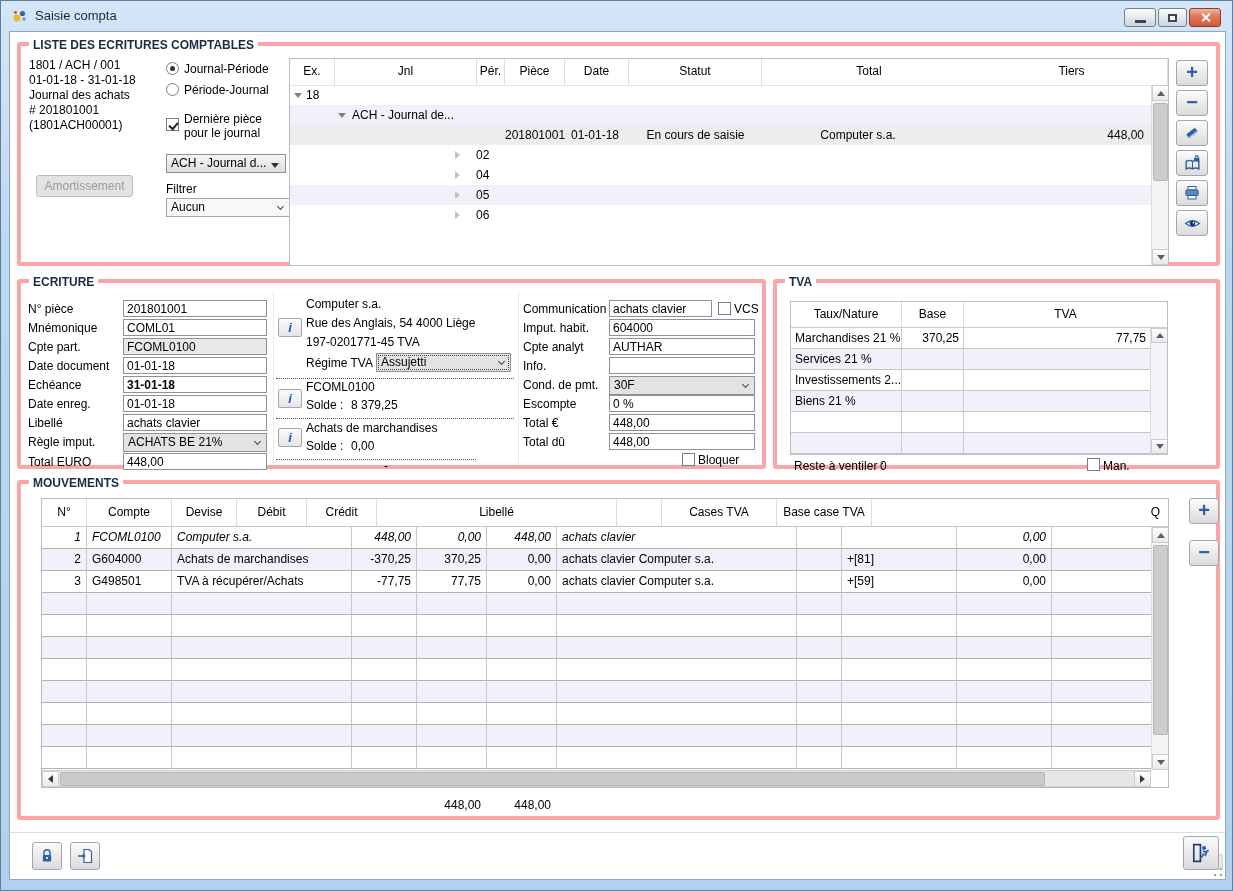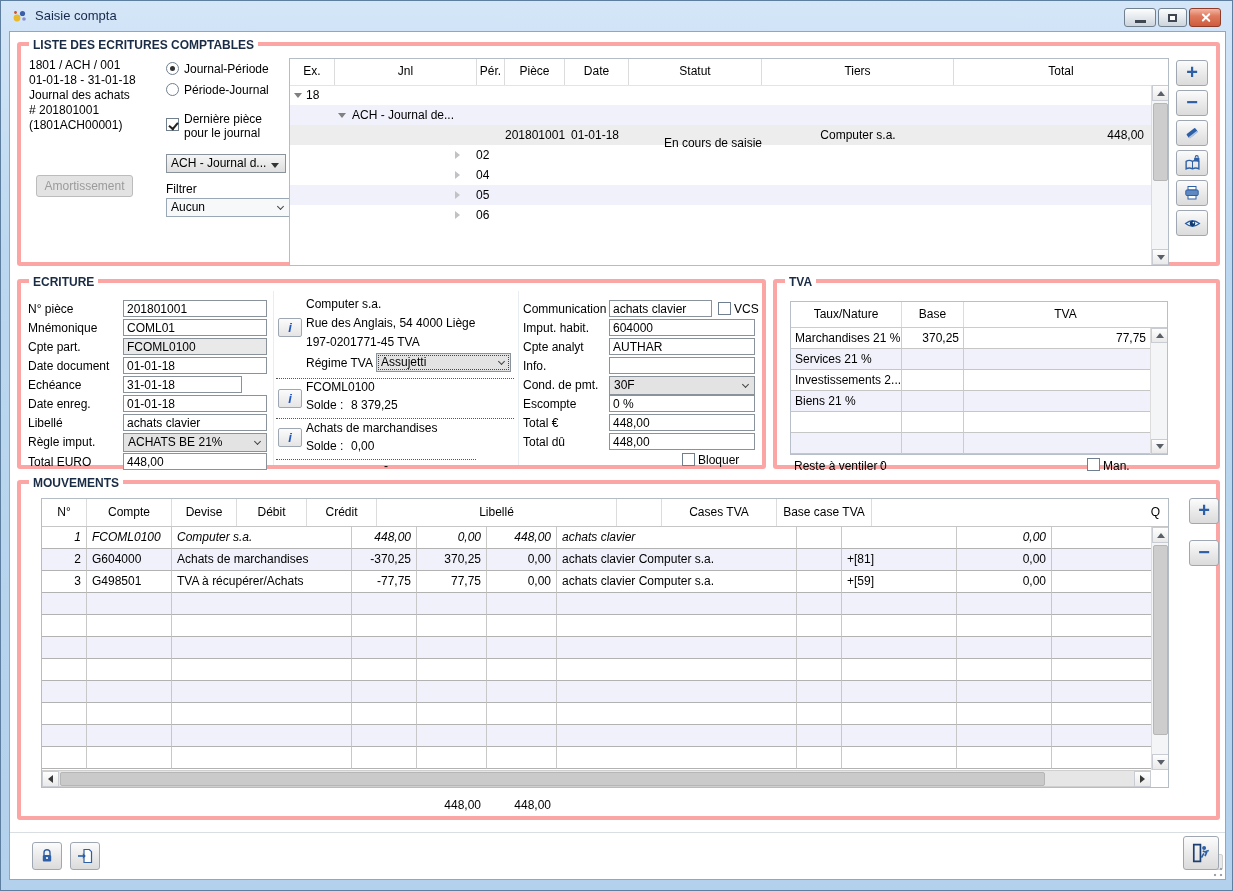--- a/index.html
+++ b/index.html
@@ -128,36 +128,36 @@
       </div>
 
       <div class="grid" style="left:268px;top:12px;width:880px;height:208px">
         <div class="hrow">
           <span class="lhc" style="width:45px">Ex.</span>
           <span class="lhc" style="width:142px">Jnl</span>
           <span class="lhc" style="width:28px">Pér.</span>
           <span class="lhc" style="width:60px">Pièce</span>
           <span class="lhc" style="width:64px">Date</span>
           <span class="lhc" style="width:133px">Statut</span>
+          <span class="lhc" style="flex:1;border-right:none">Total</span>
           <span class="lhc" style="width:192px">Tiers</span>
-          <span class="lhc" style="flex:1;border-right:none">Total</span>
         </div>
         <div style="position:absolute;left:0;top:26px;right:17px;bottom:0">
           <div class="trow">
             <span class="exp" style="left:4px"></span>
             <span class="t" style="left:16px;top:0">18</span>
           </div>
           <div class="trow lav">
             <span class="exp" style="left:48px"></span>
             <span class="t" style="left:62px;top:0">ACH - Journal de...</span>
           </div>
           <div class="trow sel">
             <span class="t" style="left:215px;top:0;width:57px;text-align:right">201801001</span>
             <span class="t" style="left:281px;top:0">01-01-18</span>
-            <span class="t" style="left:339px;top:8px;width:133px;text-align:right">En cours de saisie</span>
+            <span class="t" style="left:339px;top:0;width:133px;text-align:center">En cours de saisie</span>
             <span class="t" style="left:472px;top:0;width:192px;text-align:center">Computer s.a.</span>
             <span class="t" style="left:664px;top:0;width:190px;text-align:right">448,00</span>
           </div>
           <div class="trow">
             <span class="clp" style="left:165px"></span>
             <span class="t" style="left:186px;top:0">02</span>
           </div>
           <div class="trow">
             <span class="clp" style="left:165px"></span>
             <span class="t" style="left:186px;top:0">04</span>
@@ -227,21 +227,21 @@
 
       <span class="t" style="left:7px;top:19px">N° pièce</span>
       <input class="inp" style="left: 102px; top: 17px; width: 144px;" value="201801001">
       <span class="t ul" style="left:7px;top:38px">Mnémonique</span>
       <input class="inp" style="left: 102px; top: 36px; width: 144px;" value="COML01">
       <span class="t" style="left:7px;top:57px">Cpte part.</span>
       <input class="inp ro" style="left: 102px; top: 55px; width: 144px;" readonly="" value="FCOML0100">
       <span class="t" style="left:7px;top:76px">Date document</span>
       <input class="inp" style="left: 102px; top: 74px; width: 144px;" value="01-01-18">
       <span class="t" style="left:7px;top:95px">Echéance</span>
-      <input class="inp" style="left: 102px; top: 93px; width: 119px;" value="31-01-18">
+      <input class="inp" style="left: 102px; top: 93px; width: 144px; font-weight: bold;" value="31-01-18">
       <span class="t" style="left:7px;top:114px">Date enreg.</span>
       <input class="inp" style="left: 102px; top: 112px; width: 144px;" value="01-01-18">
       <span class="t" style="left:7px;top:133px">Libellé</span>
       <input class="inp" style="left: 102px; top: 131px; width: 144px;" value="achats clavier">
       <span class="t" style="left:7px;top:152px">Règle imput.</span>
       <div class="combo" style="left:102px;top:150px;width:144px">
         <span>ACHATS BE 21%</span><span class="cv"></span>
       </div>
       <span class="t" style="left:7px;top:172px">Total EURO</span>
       <input class="inp" style="left: 102px; top: 170px; width: 144px;" value="448,00">

